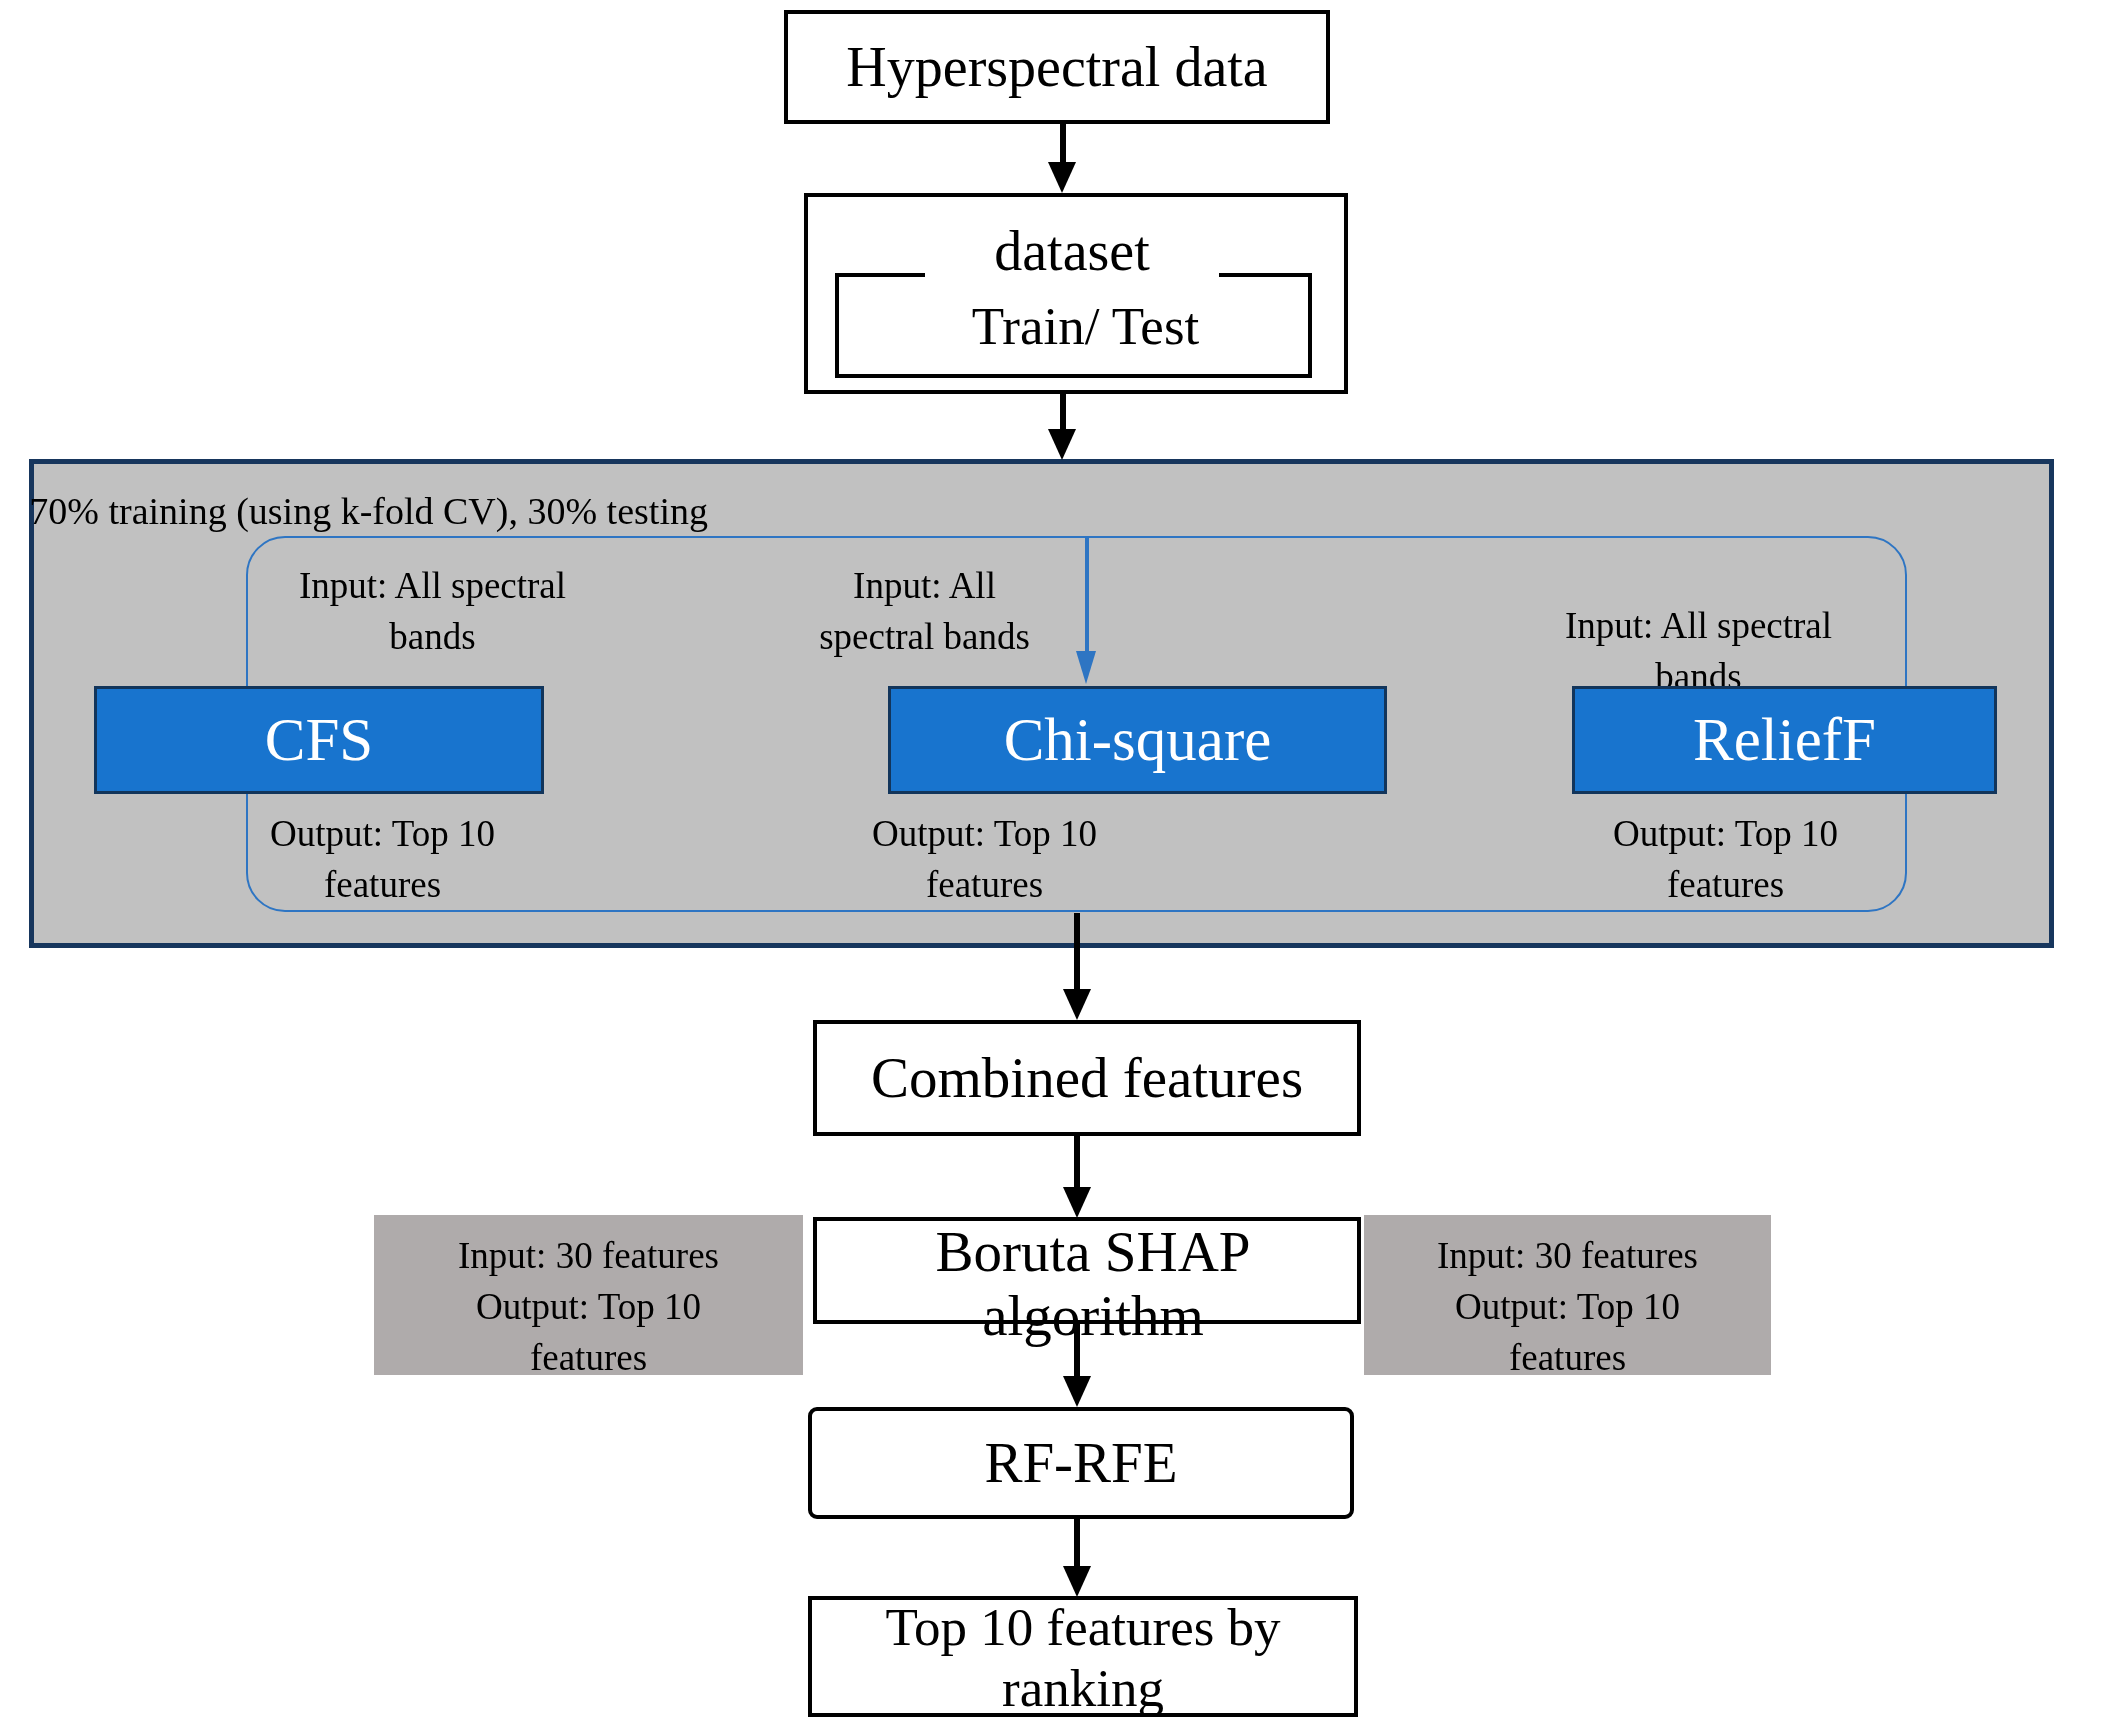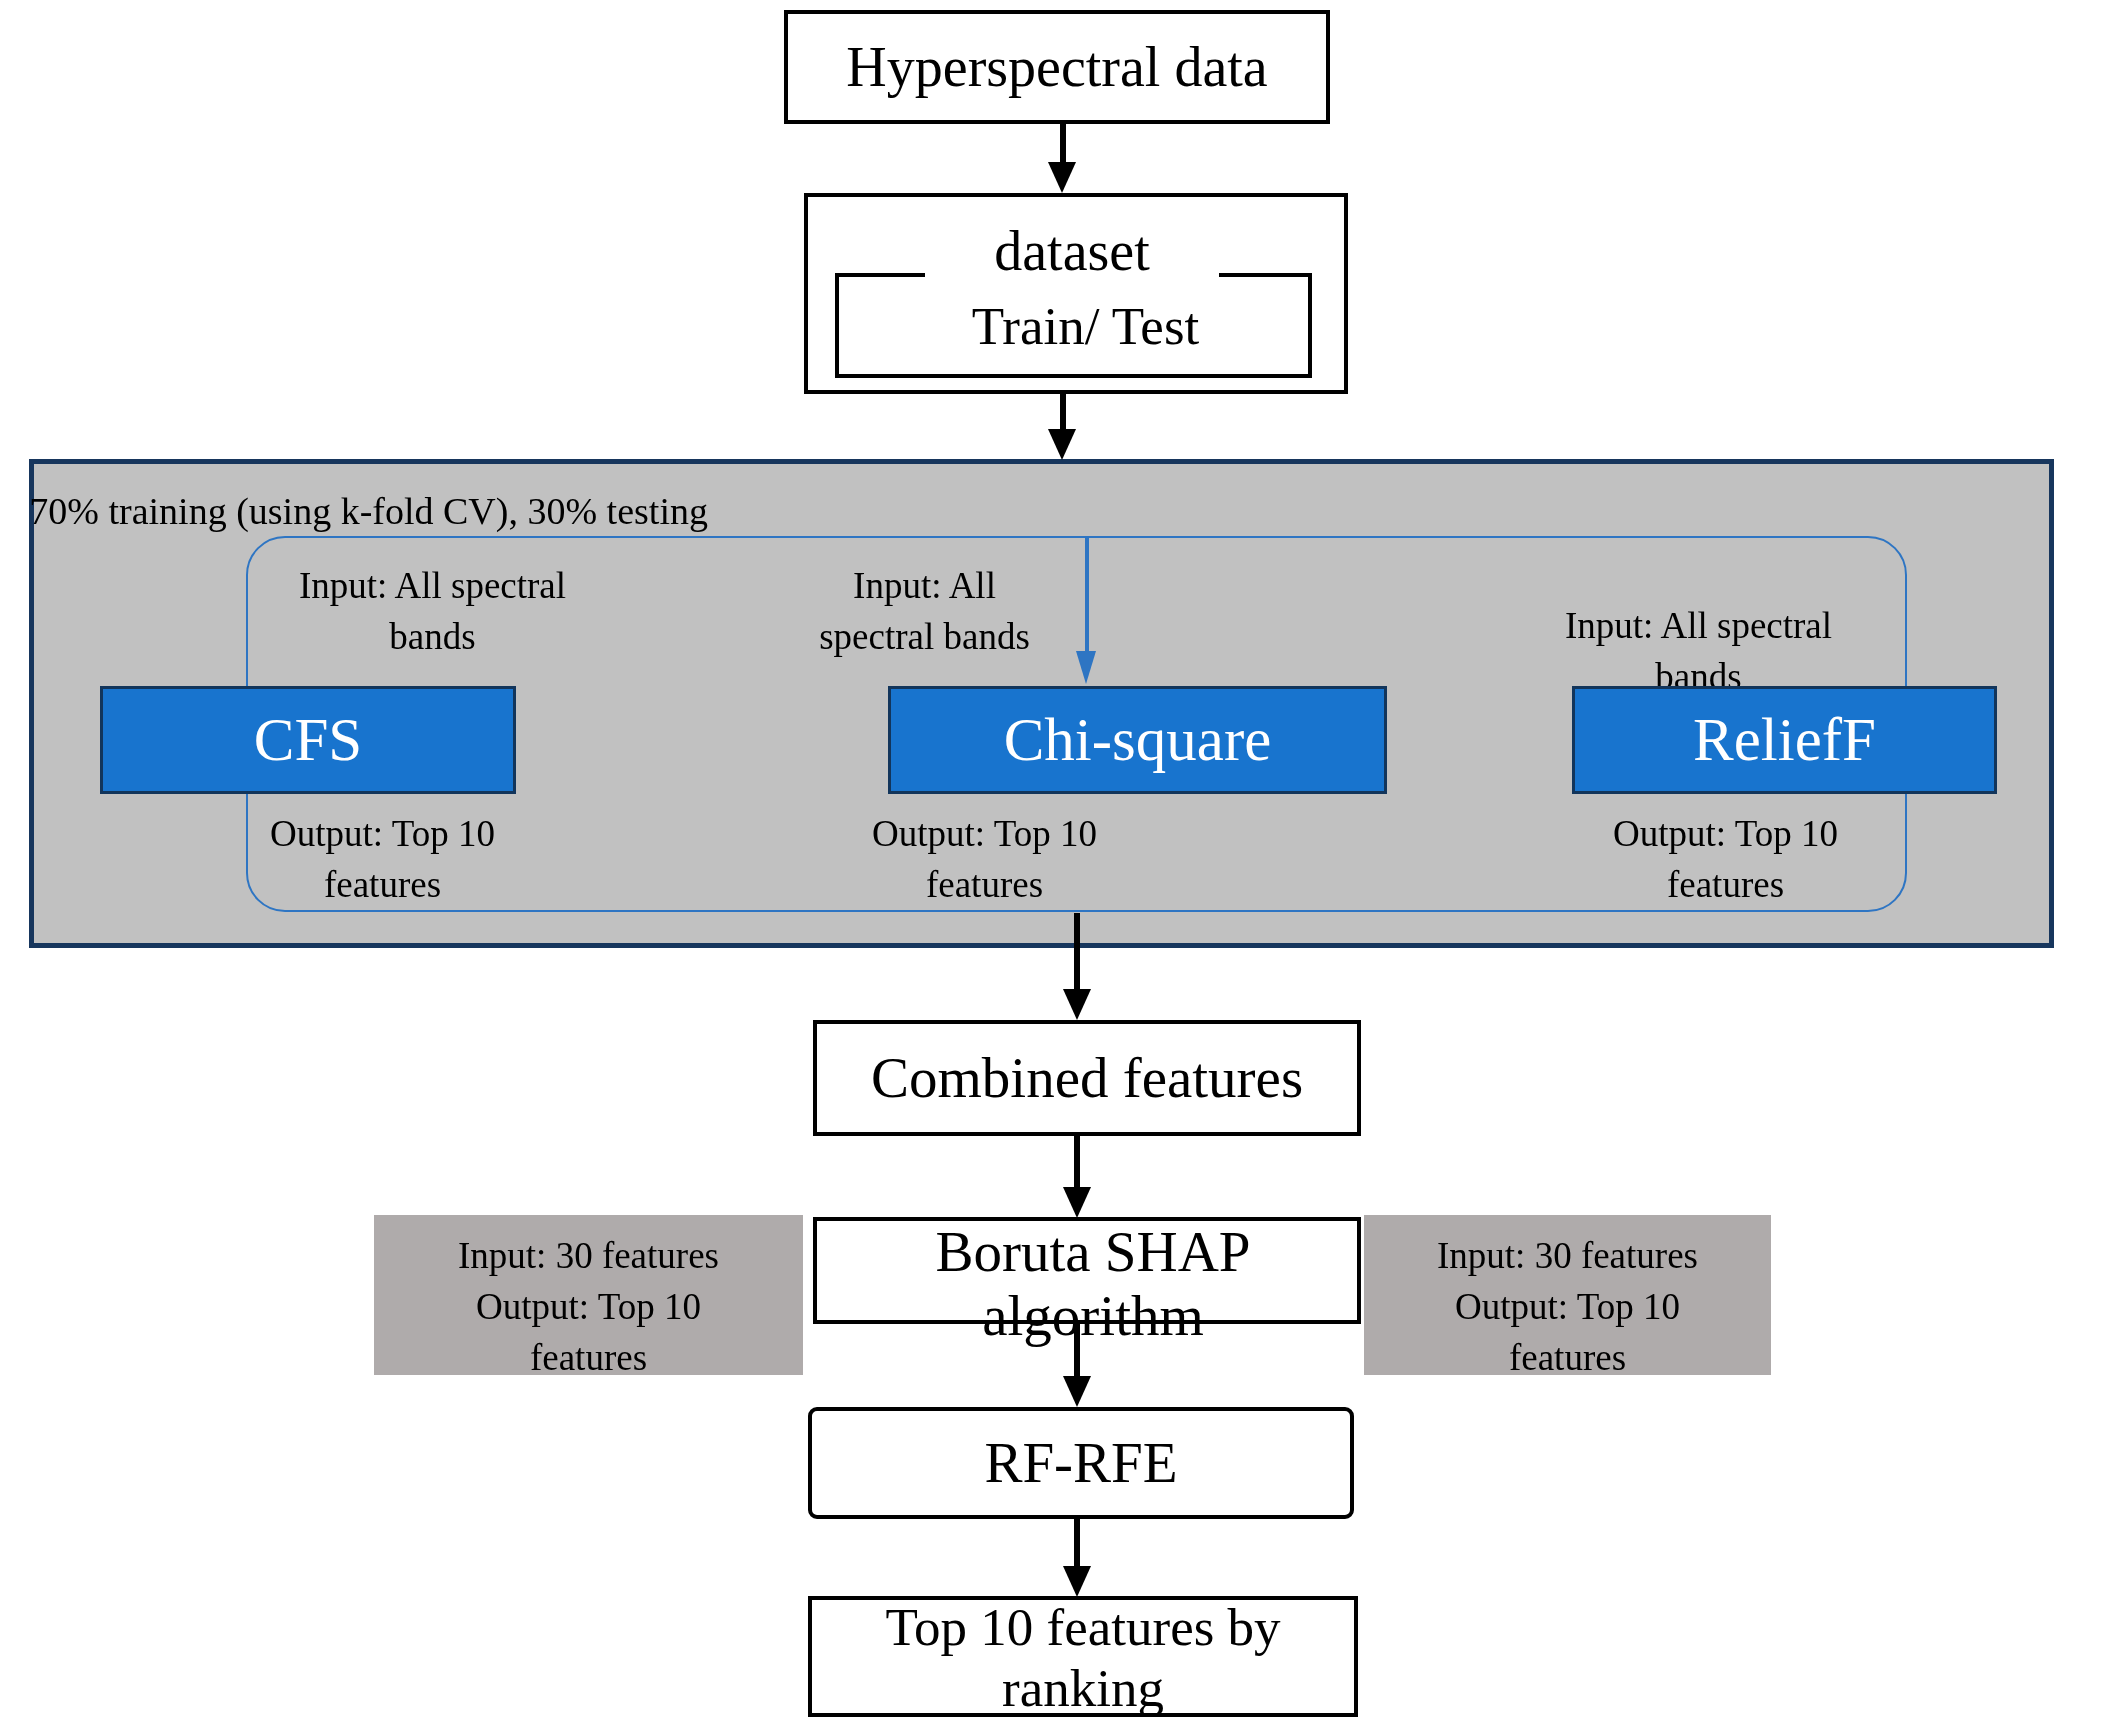--- a/index.html
+++ b/index.html
@@ -119,21 +119,21 @@
   </div>
   <div class="abs small-note" style="left:705px;top:560px;width:399px;">
     <div>Input: All</div>
     <div>spectral bands</div>
   </div>
   <div class="abs small-note" style="left:1426px;top:600px;width:505px;">
     <div>Input: All spectral</div>
     <div>bands</div>
   </div>
 
-  <div class="abs method-box" style="left:80px;top:686px;width:416px;height:108px;">
+  <div class="abs method-box" style="left:74px;top:686px;width:450px;height:108px;">
     <span>CFS</span>
   </div>
   <div class="abs method-box" style="left:868px;top:686px;width:499px;height:108px;">
     <span>Chi-square</span>
   </div>
   <div class="abs method-box" style="left:1552px;top:686px;width:425px;height:108px;">
     <span>ReliefF</span>
   </div>
 
   <div class="abs small-note" style="left:123px;top:808px;width:479px;">

